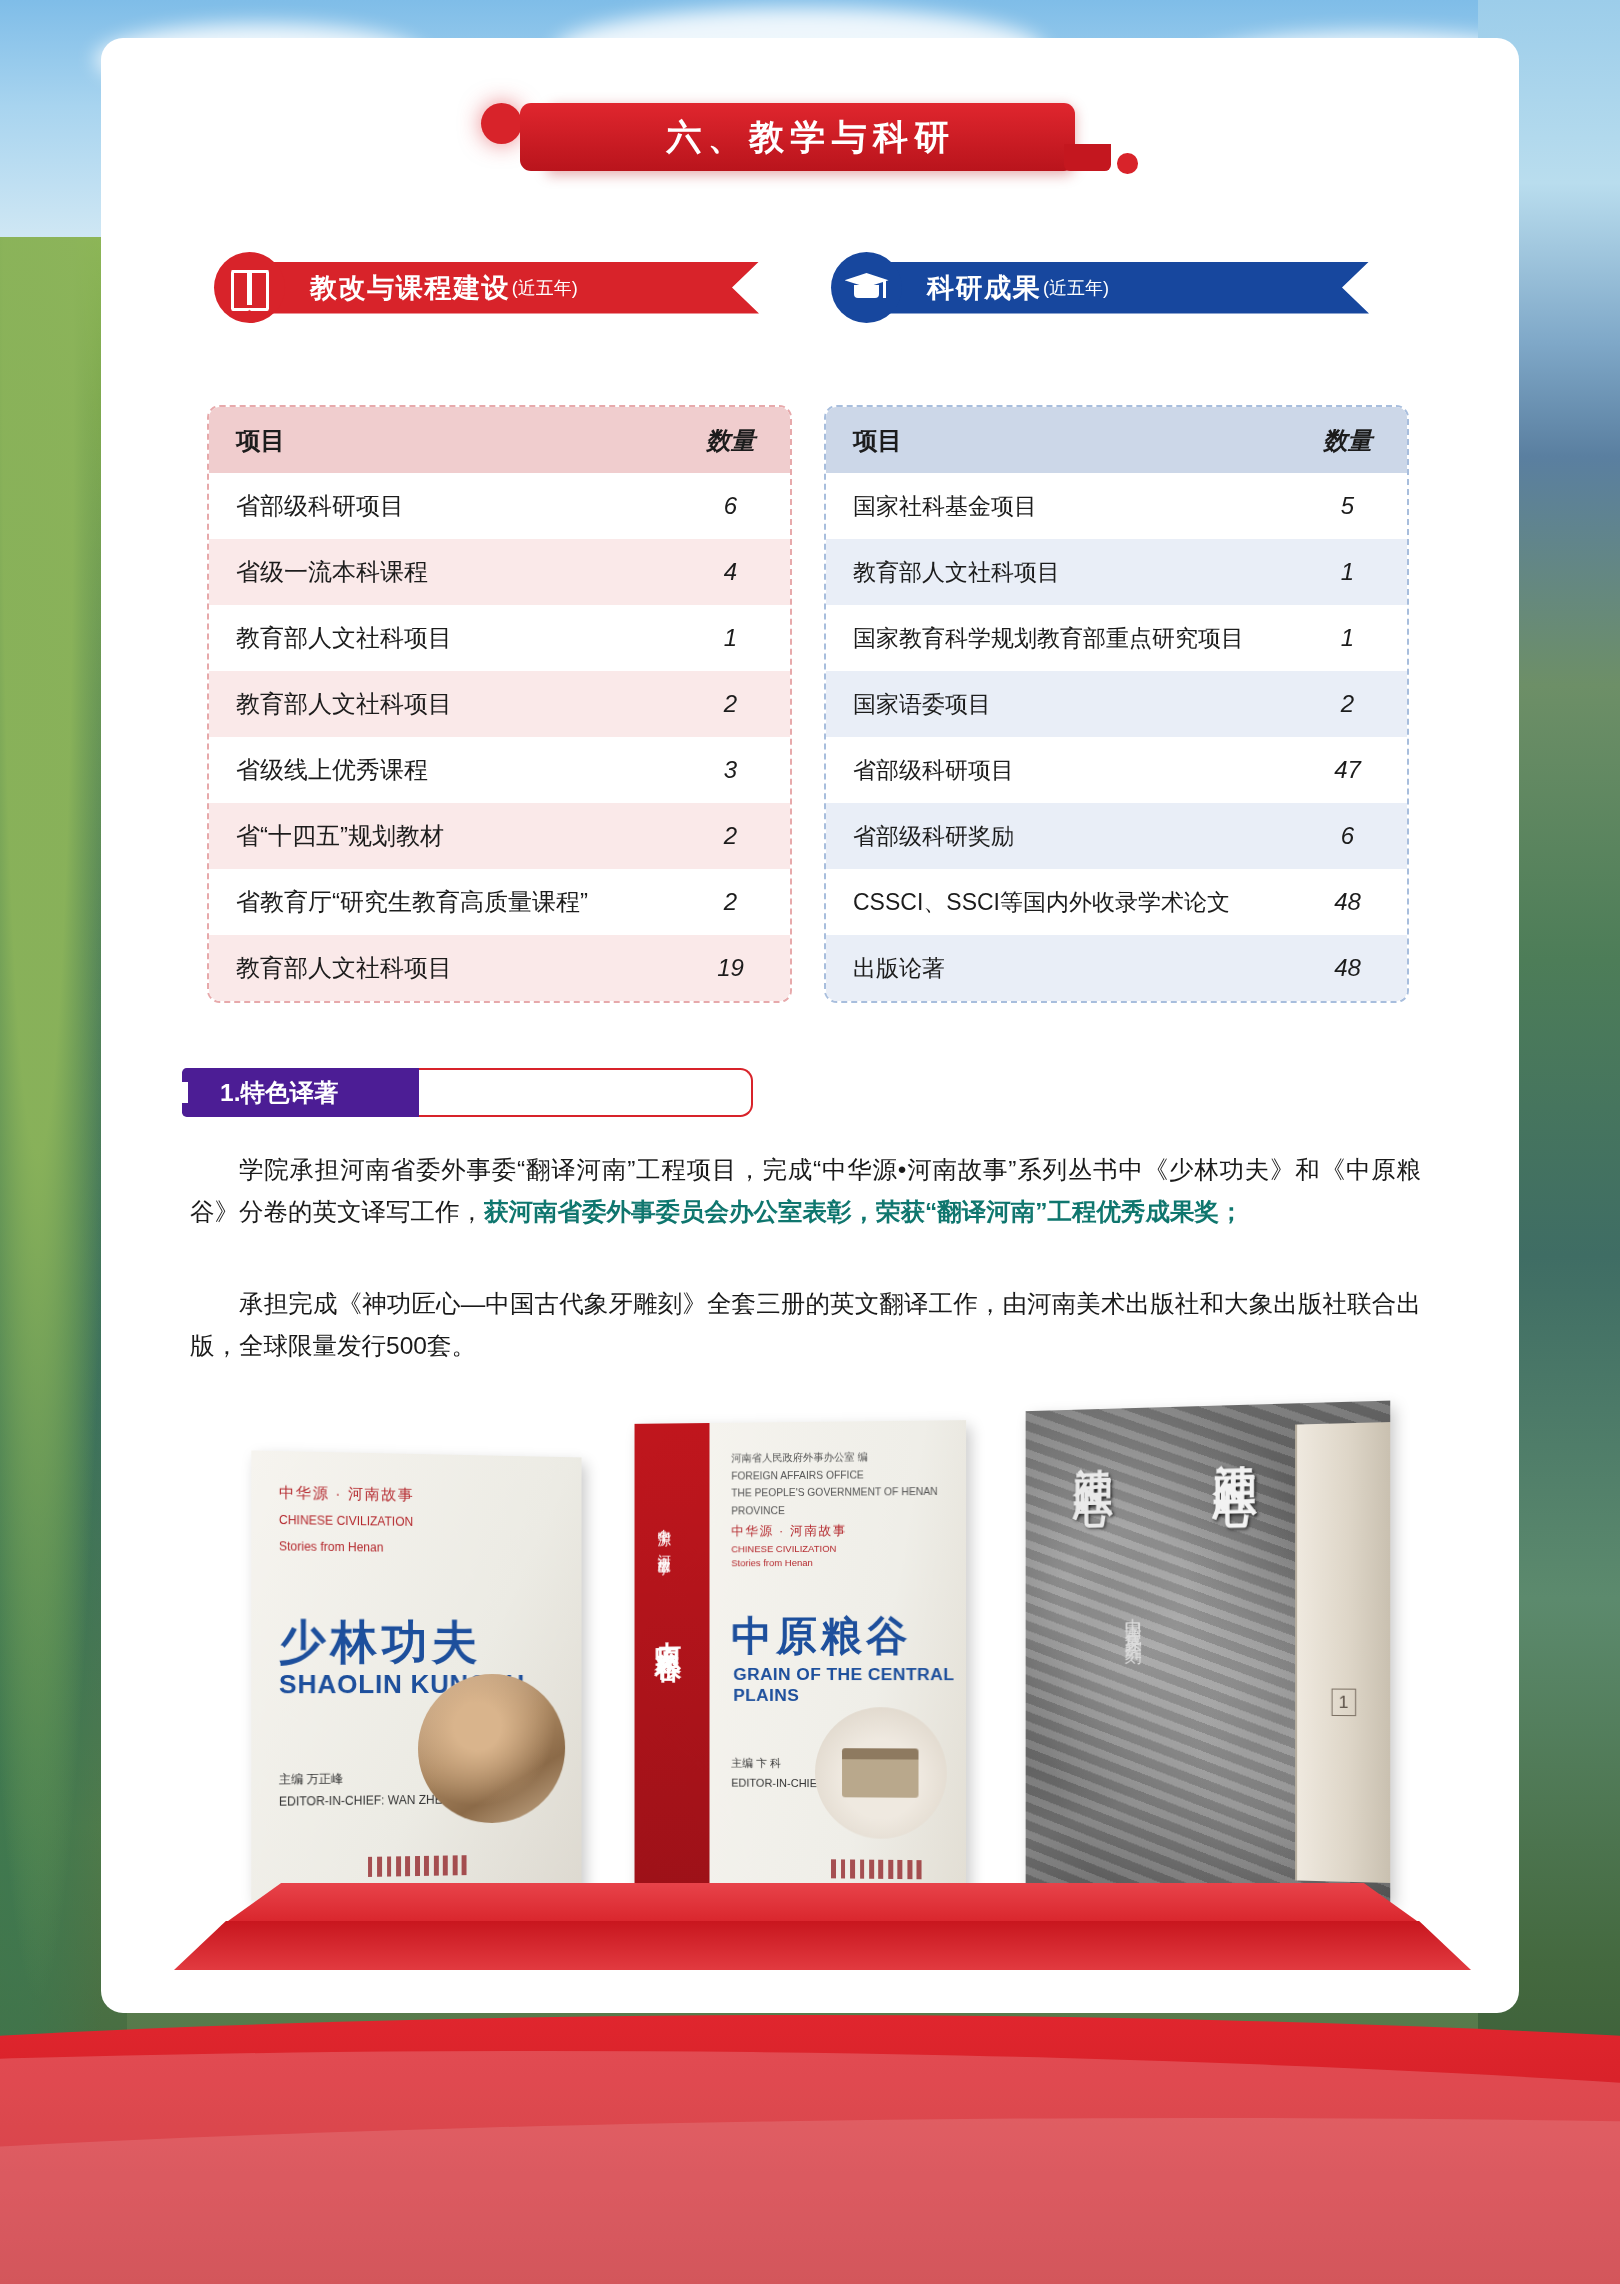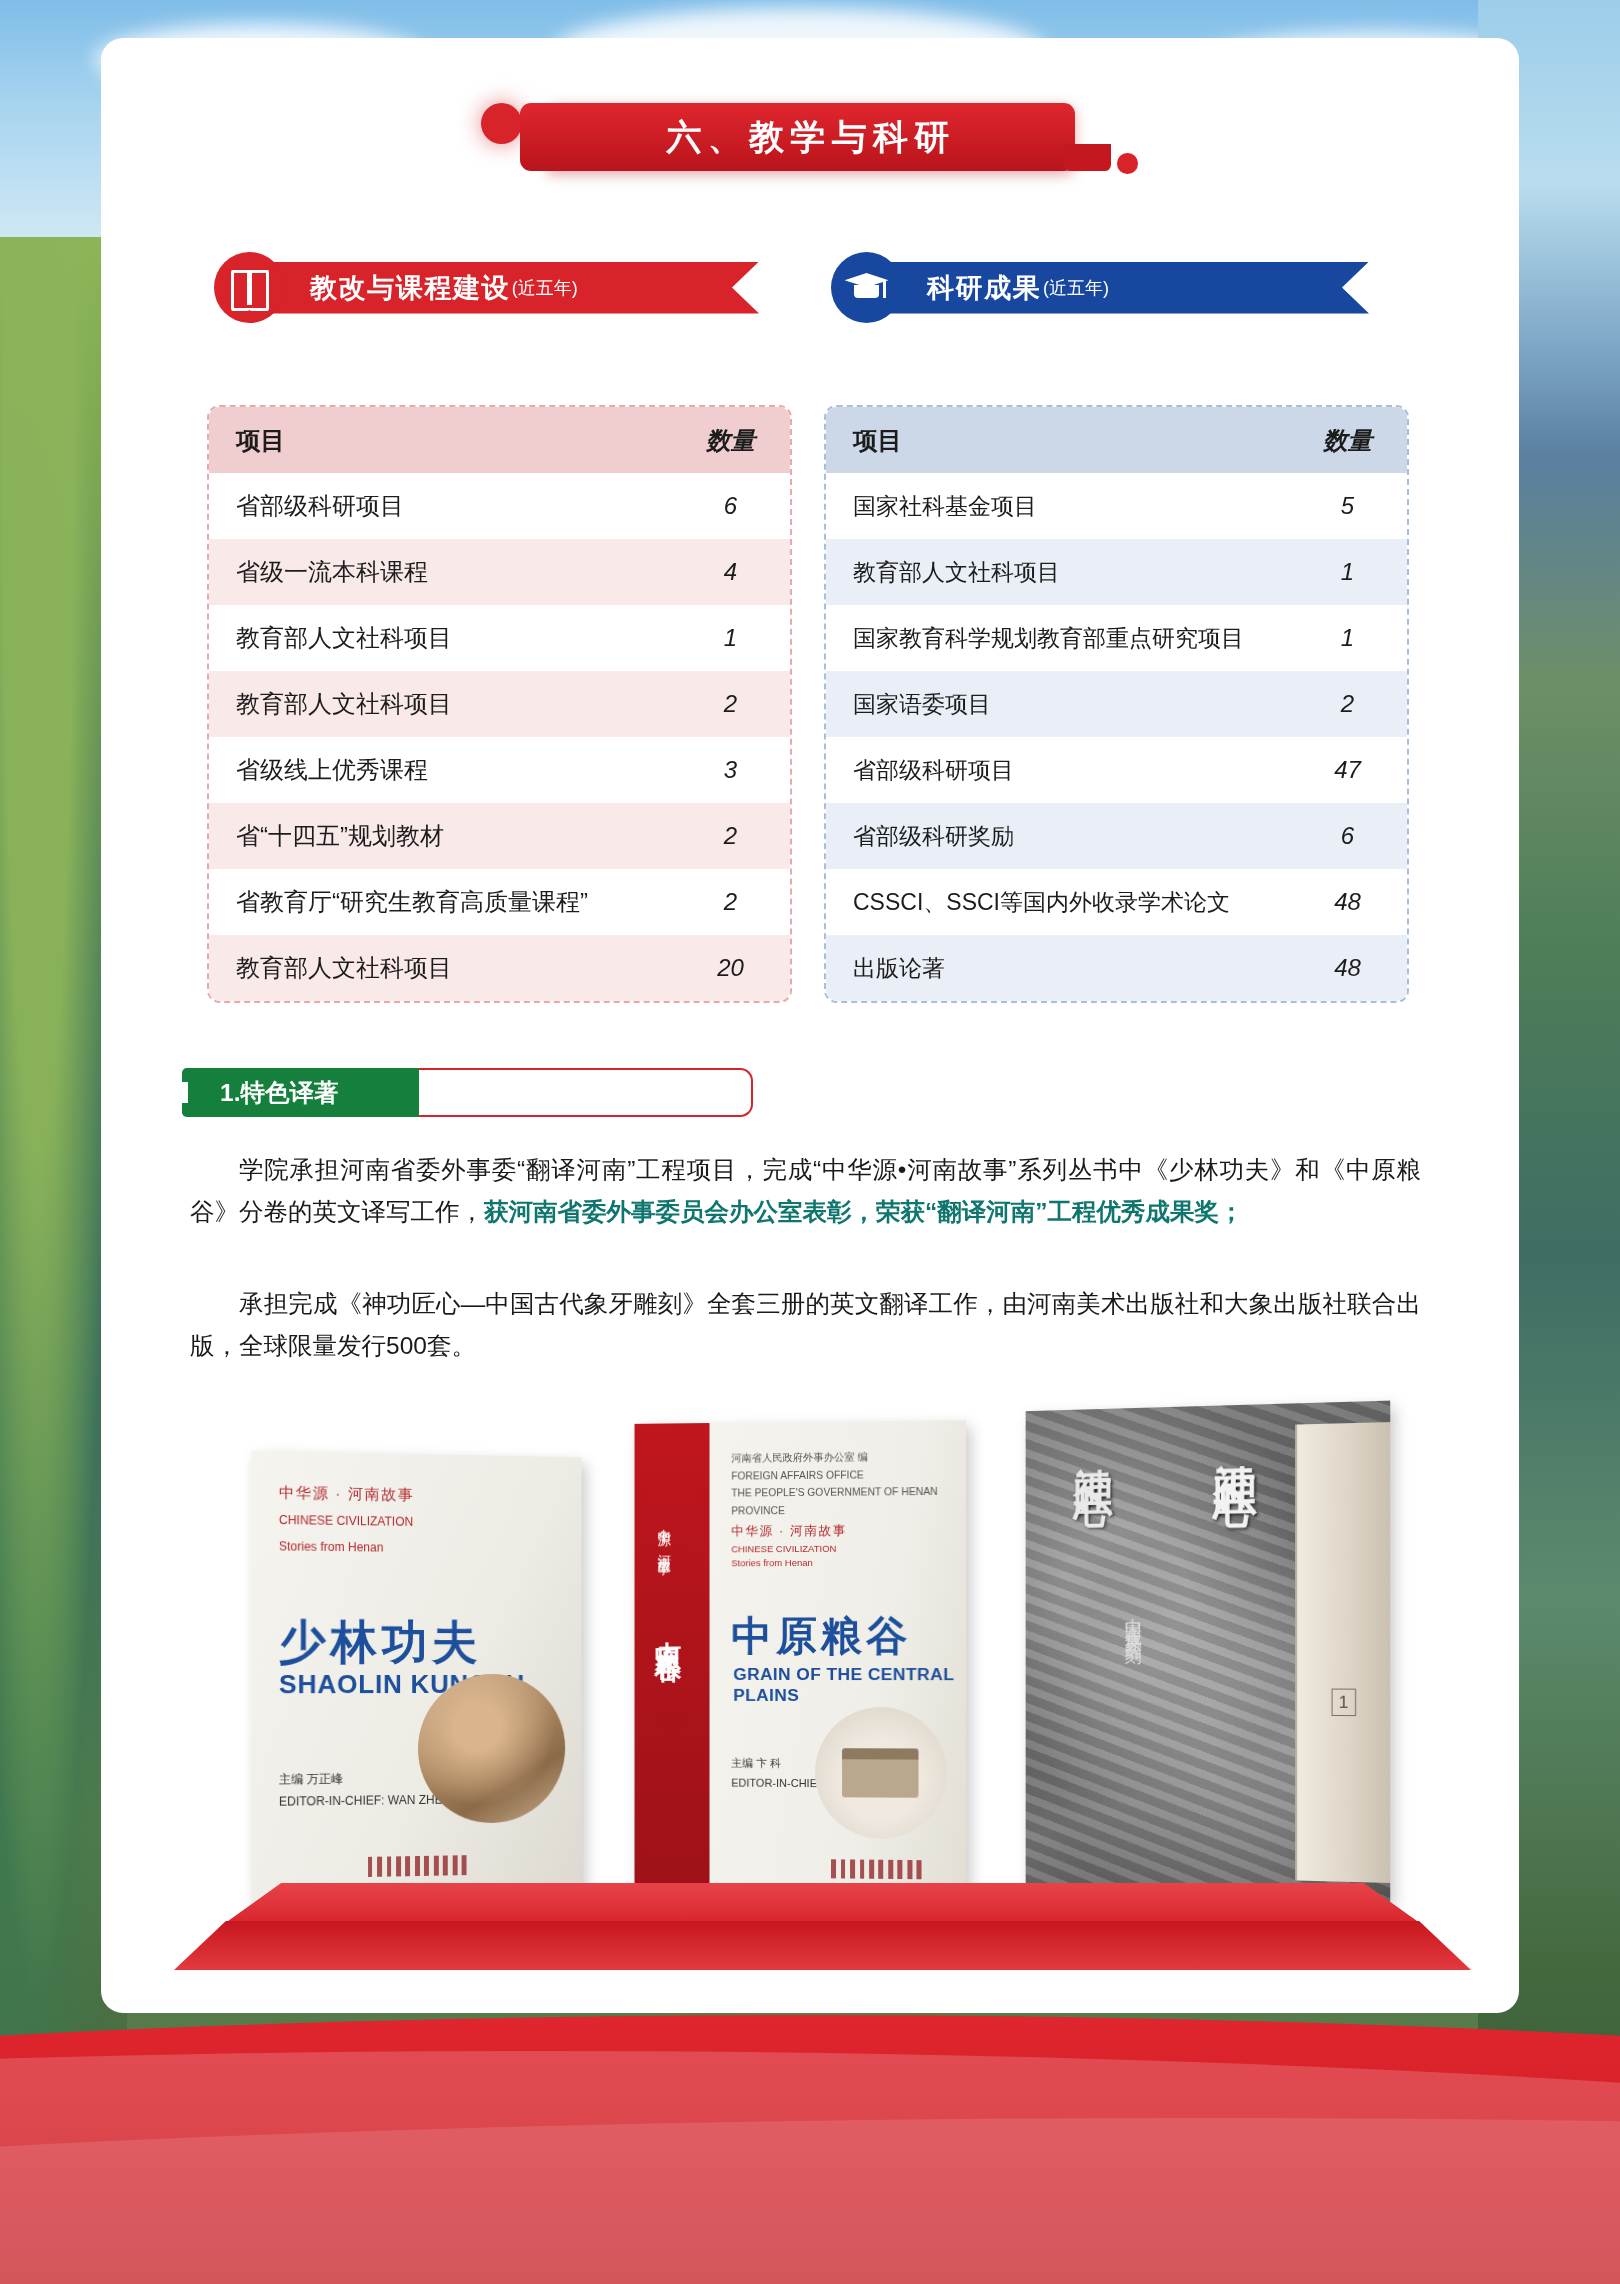--- a/index.html
+++ b/index.html
@@ -228,21 +228,21 @@
 
   
   .subhead {
     position: absolute;
     left: 182px; top: 1068px;
     width: 585px; height: 49px;
   }
   .subhead .tag {
     position: absolute; left: 0; top: 0;
     width: 237px; height: 49px;
-    background: #15803d;
+    background: #4c1d95;
     border-radius: 4.7px 0 0 4.7px;
     display: flex; align-items: center;
     padding-left: 38px;
     color: #fff; font-size: 24.5px; font-weight: bold;
   }
   .subhead .tail {
     position: absolute; left: 231px; top: 0;
     width: 340px; height: 49px;
     border: 2.4px solid #d8232a;
     border-left: none;
@@ -535,21 +535,21 @@
           <tr>
               <td>省“十四五”规划教材</td>
               <td>2</td>
             </tr>
           <tr>
               <td>省教育厅“研究生教育高质量课程”</td>
               <td>2</td>
             </tr>
           <tr>
               <td>教育部人文社科项目</td>
-              <td>20</td>
+              <td>19</td>
             </tr>
         </tbody>
       </table>
     </div>
 
     <div class="tbl tbl-blue">
       <table>
         <thead>
           <tr>
             <th>项目</th>

